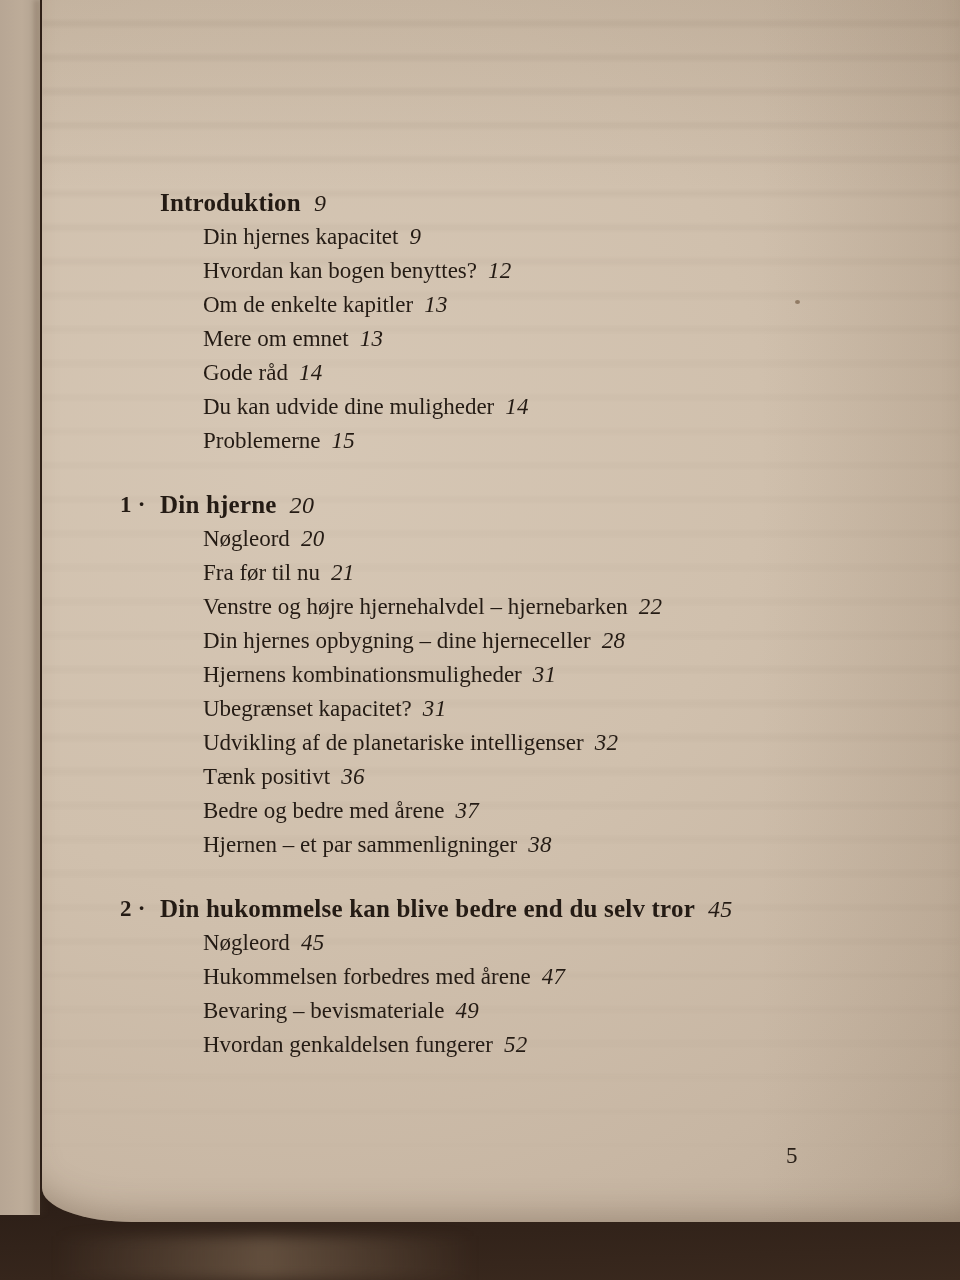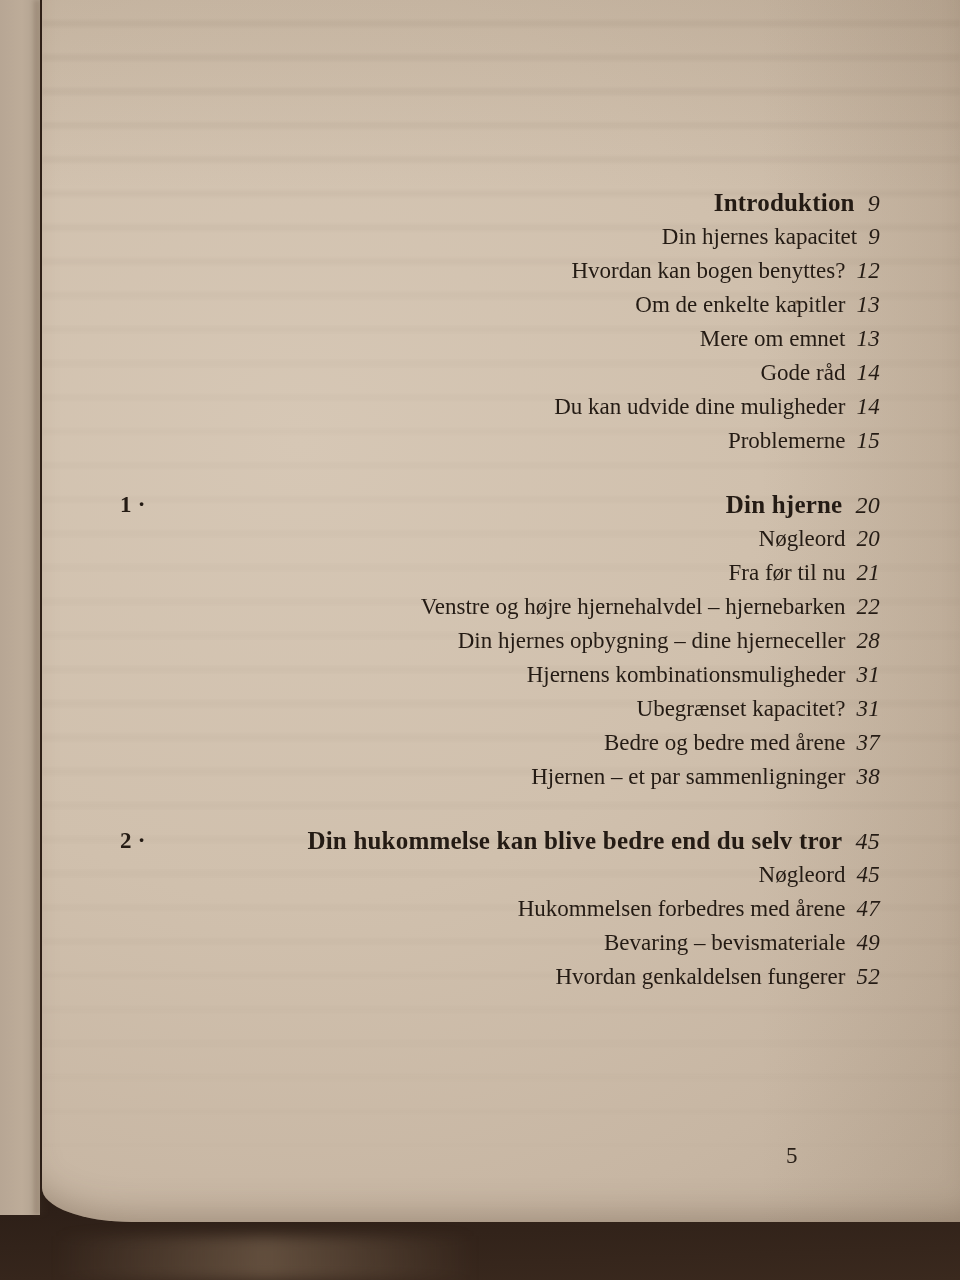--- a/index.html
+++ b/index.html
@@ -107,21 +107,21 @@
   }
 
   
   .toc {
     position: absolute;
     left: 78px;
     top: 186px;
     width: 760px;
     color: #241b14;
   }
-  .group { margin-bottom: 30px; text-align: right; }
+  .group { margin-bottom: 30px; }
   .group:last-child { margin-bottom: 0; }
 
   .head {
     position: relative;
     font-size: 25px;
     font-weight: bold;
     letter-spacing: 0.2px;
     line-height: 34px;
     padding-left: 40px;
     white-space: nowrap;
@@ -190,20 +190,22 @@
           <div class="entry"><span>Problemerne</span><span class="pg">15</span></div>
         </div>
         <div class="group">
           <div class="head"><span class="num">1<span class="dot"> ·</span></span><span>Din hjerne</span><span class="pg">20</span></div>
           <div class="entry"><span>Nøgleord</span><span class="pg">20</span></div>
           <div class="entry"><span>Fra før til nu</span><span class="pg">21</span></div>
           <div class="entry"><span>Venstre og højre hjernehalvdel – hjernebarken</span><span class="pg">22</span></div>
           <div class="entry"><span>Din hjernes opbygning – dine hjerneceller</span><span class="pg">28</span></div>
           <div class="entry"><span>Hjernens kombinationsmuligheder</span><span class="pg">31</span></div>
           <div class="entry"><span>Ubegrænset kapacitet?</span><span class="pg">31</span></div>
+          <div class="entry"><span>Udvikling af de planetariske intelligenser</span><span class="pg">32</span></div>
+          <div class="entry"><span>Tænk positivt</span><span class="pg">36</span></div>
           <div class="entry"><span>Bedre og bedre med årene</span><span class="pg">37</span></div>
           <div class="entry"><span>Hjernen – et par sammenligninger</span><span class="pg">38</span></div>
         </div>
         <div class="group">
           <div class="head"><span class="num">2<span class="dot"> ·</span></span><span>Din hukommelse kan blive bedre end du selv tror</span><span class="pg">45</span></div>
           <div class="entry"><span>Nøgleord</span><span class="pg">45</span></div>
           <div class="entry"><span>Hukommelsen forbedres med årene</span><span class="pg">47</span></div>
           <div class="entry"><span>Bevaring – bevismateriale</span><span class="pg">49</span></div>
           <div class="entry"><span>Hvordan genkaldelsen fungerer</span><span class="pg">52</span></div>
         </div>

